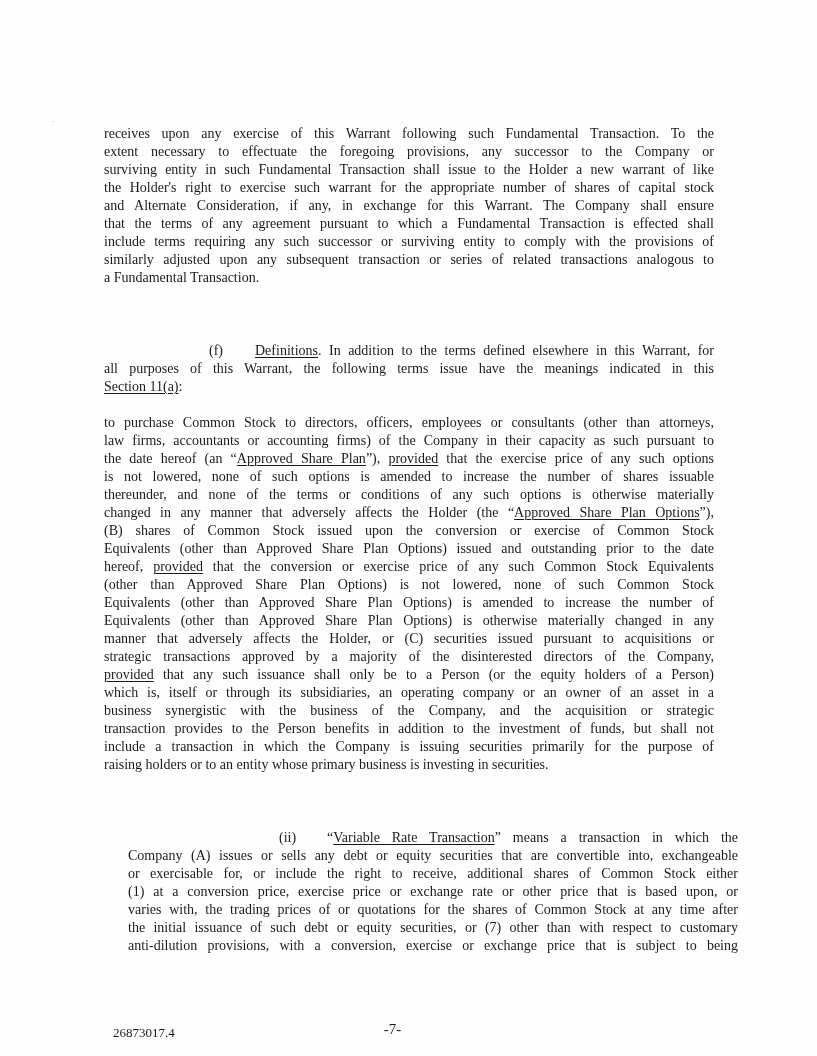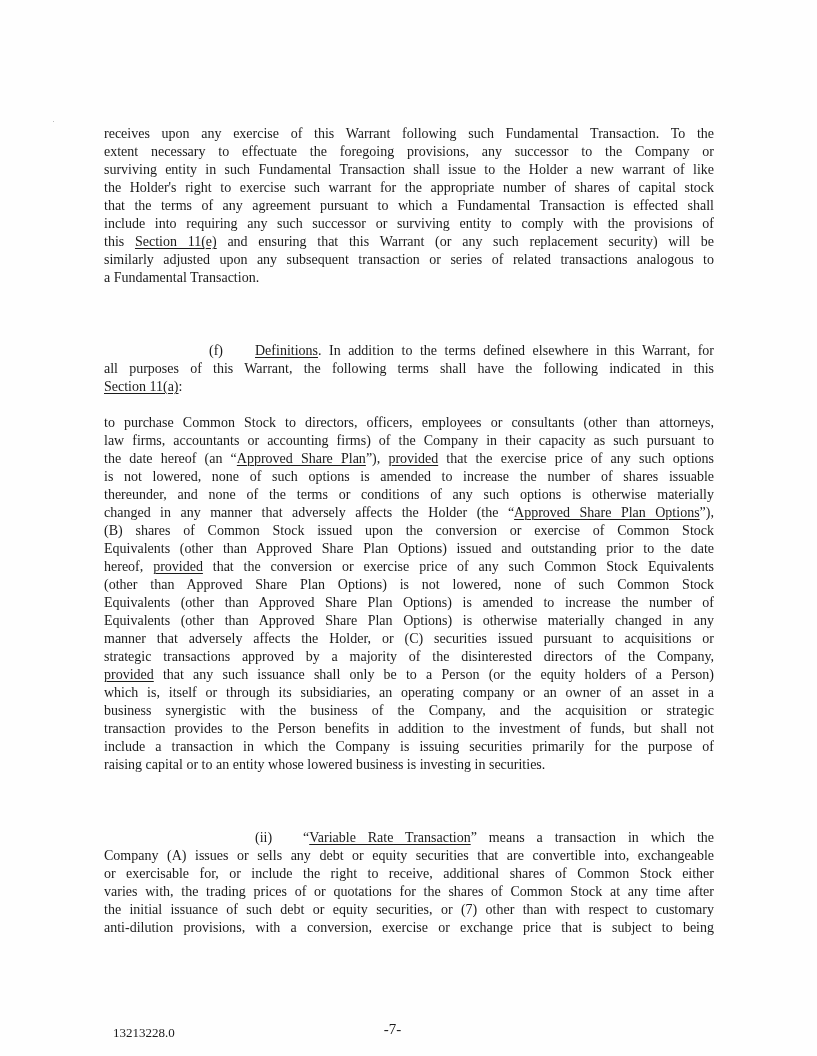--- a/index.html
+++ b/index.html
@@ -25,30 +25,30 @@
 <body>
 
 <div class="page">
   <div class="speck"></div>
 
   <div class="block" style="top:125px;">
     <span class="line">receives upon any exercise of this Warrant following such Fundamental Transaction.  To the</span>
     <span class="line">extent necessary to effectuate the foregoing provisions, any successor to the Company or</span>
     <span class="line">surviving entity in such Fundamental Transaction shall issue to the Holder a new warrant of like</span>
     <span class="line">the Holder's right to exercise such warrant for the appropriate number of shares of capital stock</span>
+    <span class="line">and Alternate Consideration, if any, in exchange for this Warrant.  The Company shall ensure</span>
     <span class="line">that the terms of any agreement pursuant to which a Fundamental Transaction is effected shall</span>
-    <span class="line">include into requiring any such successor or surviving entity to comply with the provisions of</span>
-    <span class="line"><span>this </span><span class="u">Section 11(e)</span><span> and ensuring that this Warrant (or any such replacement security) will be</span></span>
+    <span class="line">include terms requiring any such successor or surviving entity to comply with the provisions of</span>
     <span class="line">similarly adjusted upon any subsequent transaction or series of related transactions analogous to</span>
     <span class="line last">a Fundamental Transaction.</span>
   </div>
 
   <div class="block" style="top:342px;">
     <span class="line ind-f"><span class="tab-f">(f)</span><span class="u">Definitions</span><span>.  In addition to the terms defined elsewhere in this Warrant, for</span></span>
-    <span class="line">all purposes of this Warrant, the following terms shall have the following indicated in this</span>
+    <span class="line">all purposes of this Warrant, the following terms issue have the meanings indicated in this</span>
     <span class="line last"><span class="u">Section 11(a)</span><span>:</span></span>
   </div>
 
   <div class="block" style="top:414px;">
     <span class="line">to purchase Common Stock to directors, officers, employees or consultants (other than attorneys,</span>
     <span class="line">law firms, accountants or accounting firms) of the Company in their capacity as such pursuant to</span>
     <span class="line"><span>the date hereof (an “</span><span class="u">Approved Share Plan</span><span>”), </span><span class="u">provided</span><span> that the exercise price of any such options</span></span>
     <span class="line">is not lowered, none of such options is amended to increase the number of shares issuable</span>
     <span class="line">thereunder, and none of the terms or conditions of any such options is otherwise materially</span>
     <span class="line"><span>changed in any manner that adversely affects the Holder (the “</span><span class="u">Approved Share Plan Options</span><span>”),</span></span>
@@ -58,27 +58,28 @@
     <span class="line">(other than Approved Share Plan Options) is not lowered, none of such Common Stock</span>
     <span class="line">Equivalents (other than Approved Share Plan Options) is amended to increase the number of</span>
     <span class="line">Equivalents (other than Approved Share Plan Options) is otherwise materially changed in any</span>
     <span class="line">manner that adversely affects the Holder, or (C) securities issued pursuant to acquisitions or</span>
     <span class="line">strategic transactions approved by a majority of the disinterested directors of the Company,</span>
     <span class="line"><span class="u">provided</span><span> that any such issuance shall only be to a Person (or the equity holders of a Person)</span></span>
     <span class="line">which is, itself or through its subsidiaries, an operating company or an owner of an asset in a</span>
     <span class="line">business synergistic with the business of the Company, and the acquisition or strategic</span>
     <span class="line">transaction provides to the Person benefits in addition to the investment of funds, but shall not</span>
     <span class="line">include a transaction in which the Company is issuing securities primarily for the purpose of</span>
-    <span class="line last">raising capital or to an entity whose lowered business is investing in securities.</span>
+    <span class="line last">raising holders or to an entity whose primary business is investing in securities.</span>
   </div>
 
-  <div class="block" style="top:829px;">
+  <div class="block" style="top:829px;margin-left:24px;">
     <span class="line ind-i"><span class="tab-ii">(ii)</span><span>“</span><span class="u">Variable Rate Transaction</span><span>”</span><span> means a transaction in which the</span></span>
     <span class="line">Company (A) issues or sells any debt or equity securities that are convertible into, exchangeable</span>
     <span class="line">or exercisable for, or include the right to receive, additional shares of Common Stock either</span>
+    <span class="line">(1) at a conversion price, exercise price or exchange rate or other price that is based upon, or</span>
     <span class="line">varies with, the trading prices of or quotations for the shares of Common Stock at any time after</span>
     <span class="line">the initial issuance of such debt or equity securities, or (7) other than with respect to customary</span>
     <span class="line">anti-dilution provisions, with a conversion, exercise or exchange price that is subject to being</span>
   </div>
 
-  <div class="footer-id">13213228.0</div>
+  <div class="footer-id">26873017.4</div>
   <div class="footer-page"><span>-7-</span></div>
 </div>
 
 </body></html>

